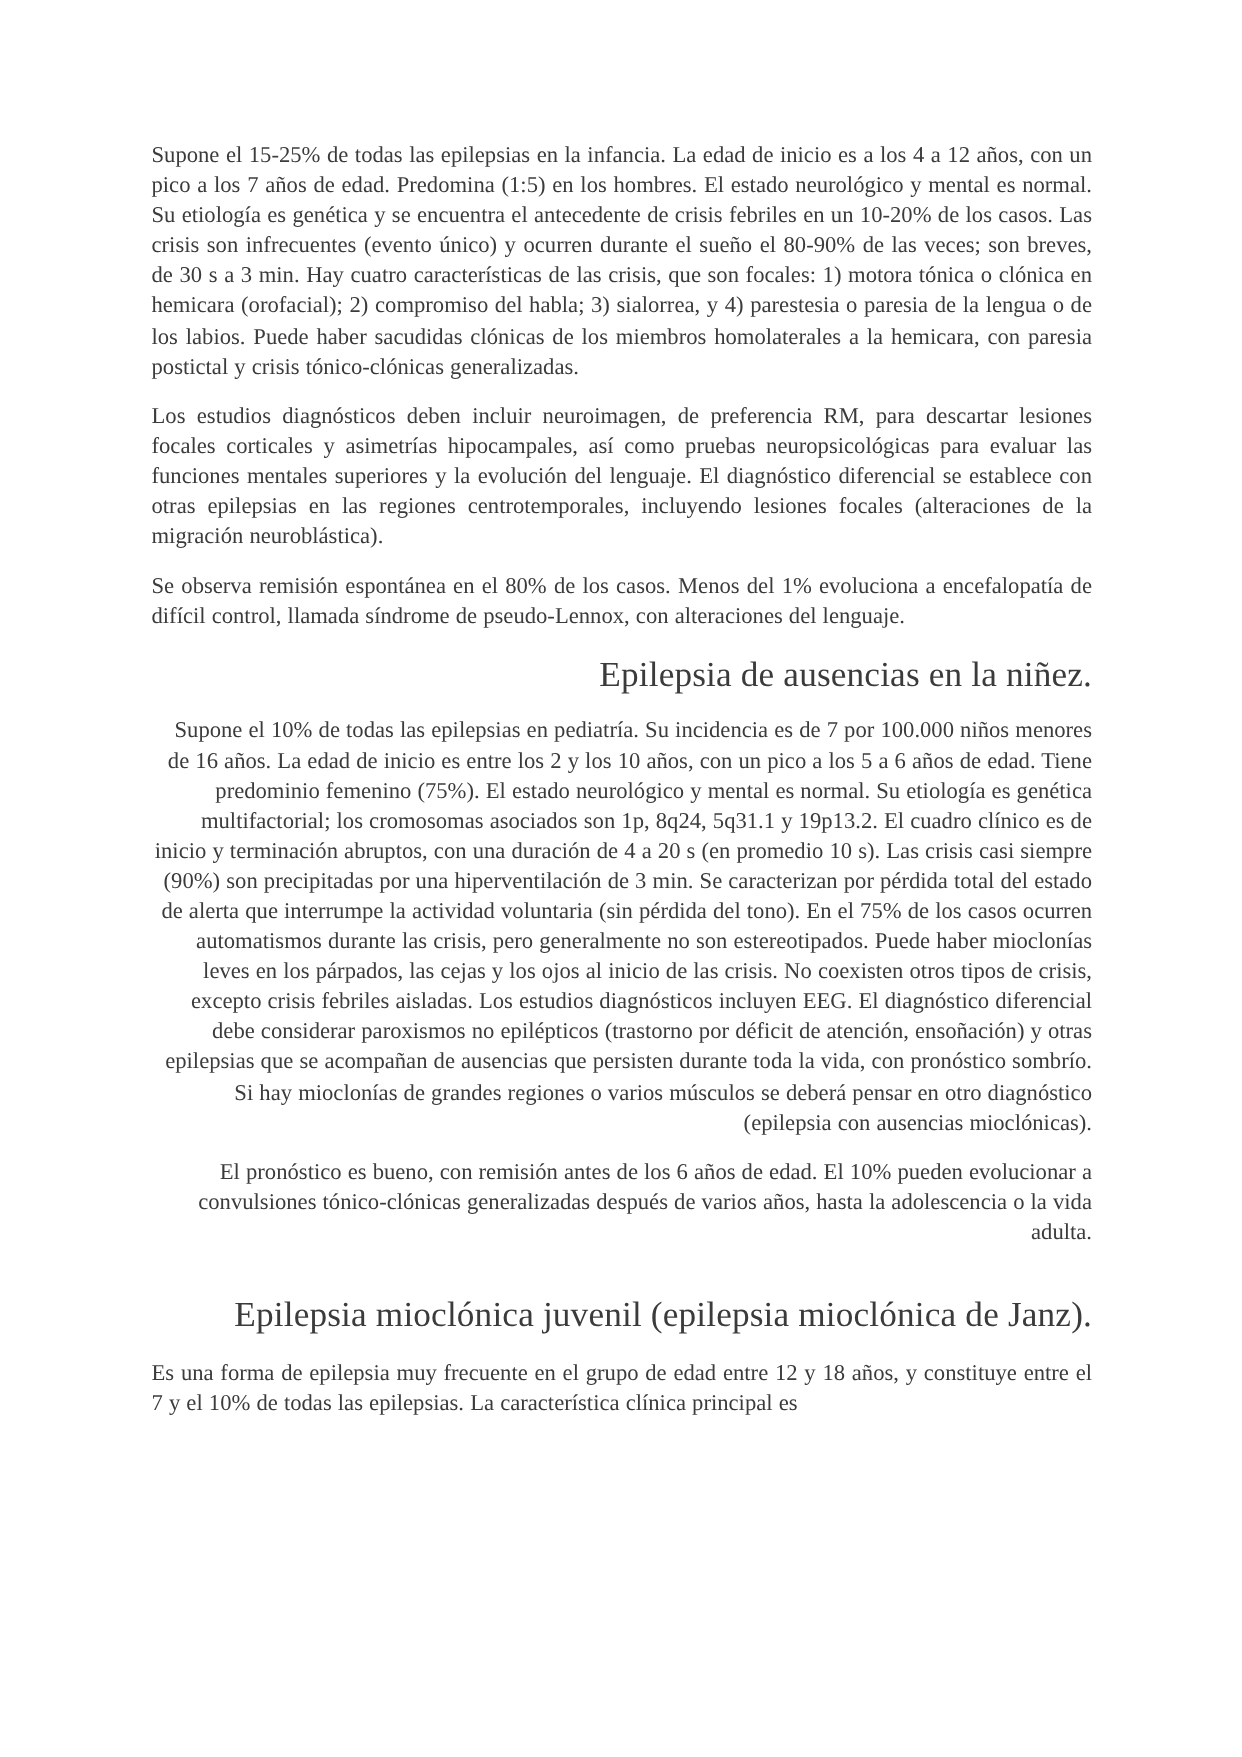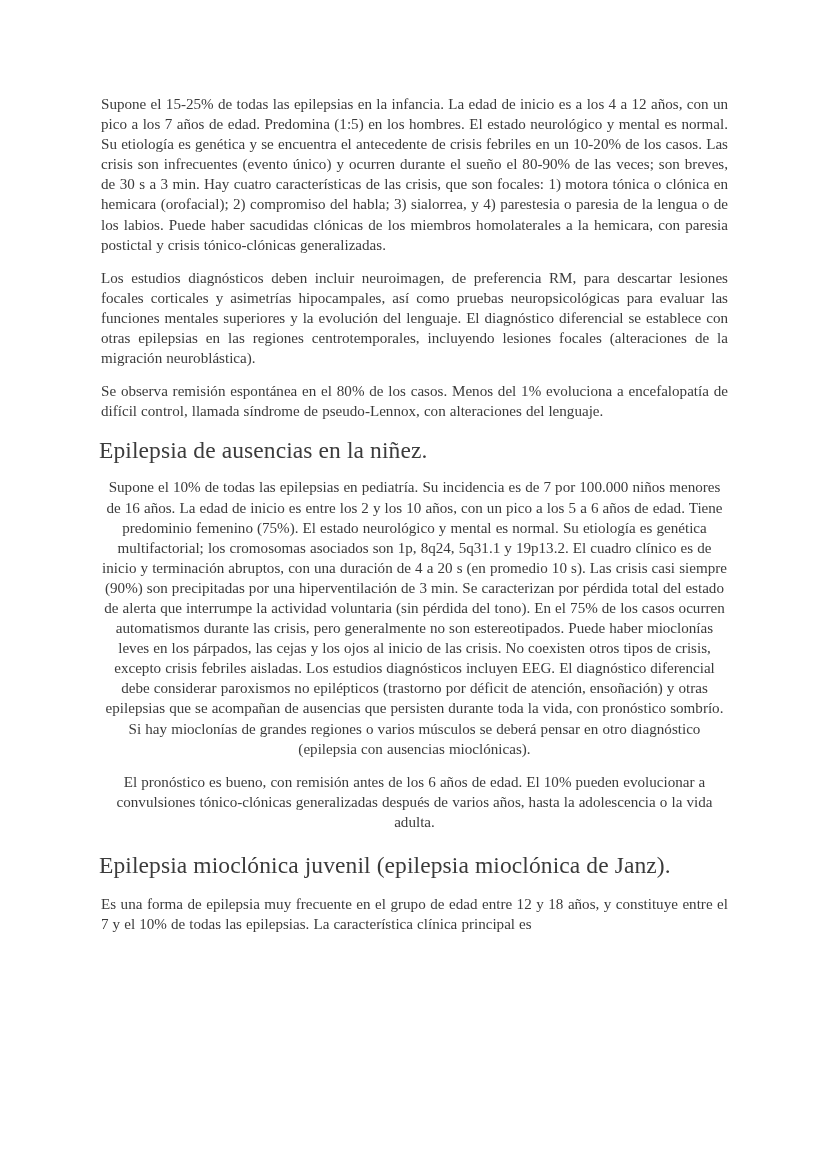--- a/index.html
+++ b/index.html
@@ -32,38 +32,39 @@
     font-size: 15.1px;
     line-height: 20.1px;
     color: #3b3b3b;
     text-align: justify;
     -webkit-hyphens: none;
     hyphens: none;
     word-spacing: 0.02em;
   }
 
   p.body-text.ragged {
-    text-align: center;
+    text-align: right;
   }
 
   p.body-text.tight-after {
   }
 
   h2.section-heading {
     margin: 14px 0 12px -2px;
     font-family: "Liberation Serif", "DejaVu Serif", serif;
     font-size: 23.5px;
     line-height: 30px;
     font-weight: 400;
     color: #3b3b3b;
     letter-spacing: 0.1px;
+    text-align: right;
   }
 
   h2.section-heading.two-line {
-    margin-top: 18px;
+    margin-top: 30px;
     margin-bottom: 14px;
   }
 </style>
 </head>
 <body>
 
 <div class="page">
   <div class="content">
 
     <p class="body-text">Supone el 15-25% de todas las epilepsias en la infancia. La edad de inicio es a los 4 a 12 años, con un pico a los 7 años de edad. Predomina (1:5) en los hombres. El estado neurológico y mental es normal. Su etiología es genética y se encuentra el antecedente de crisis febriles en un 10-20% de los casos. Las crisis son infrecuentes (evento único) y ocurren durante el sueño el 80-90% de las veces; son breves, de 30 s a 3 min. Hay cuatro características de las crisis, que son focales: 1) motora tónica o clónica en hemicara (orofacial); 2) compromiso del habla; 3) sialorrea, y 4) parestesia o paresia de la lengua o de los labios. Puede haber sacudidas clónicas de los miembros homolaterales a la hemicara, con paresia postictal y crisis tónico-clónicas generalizadas.</p>

